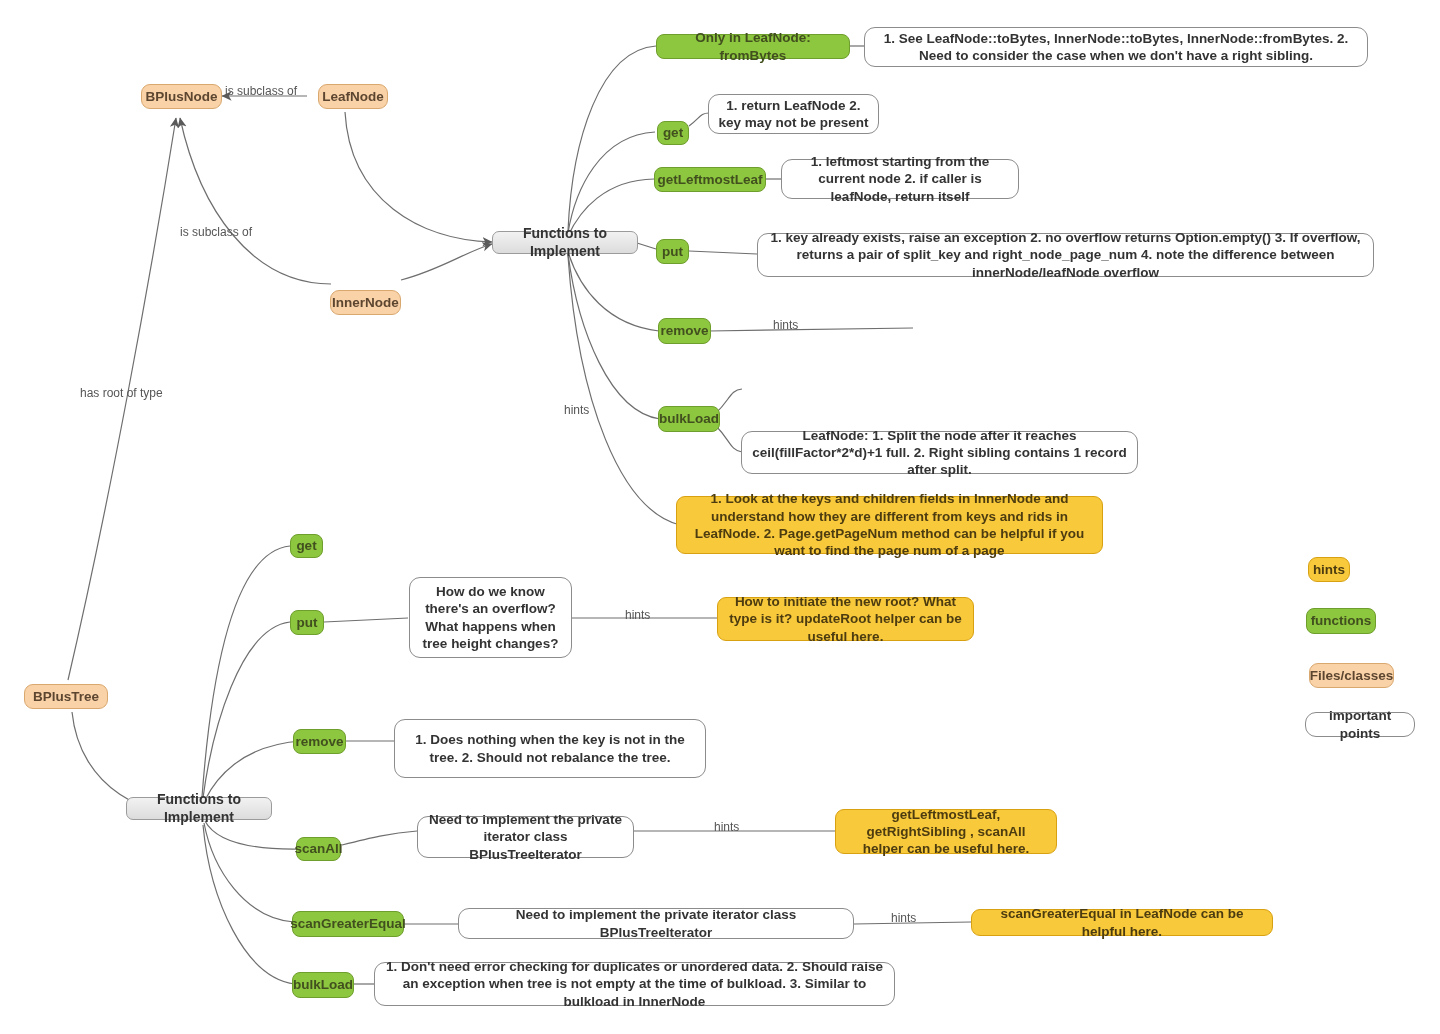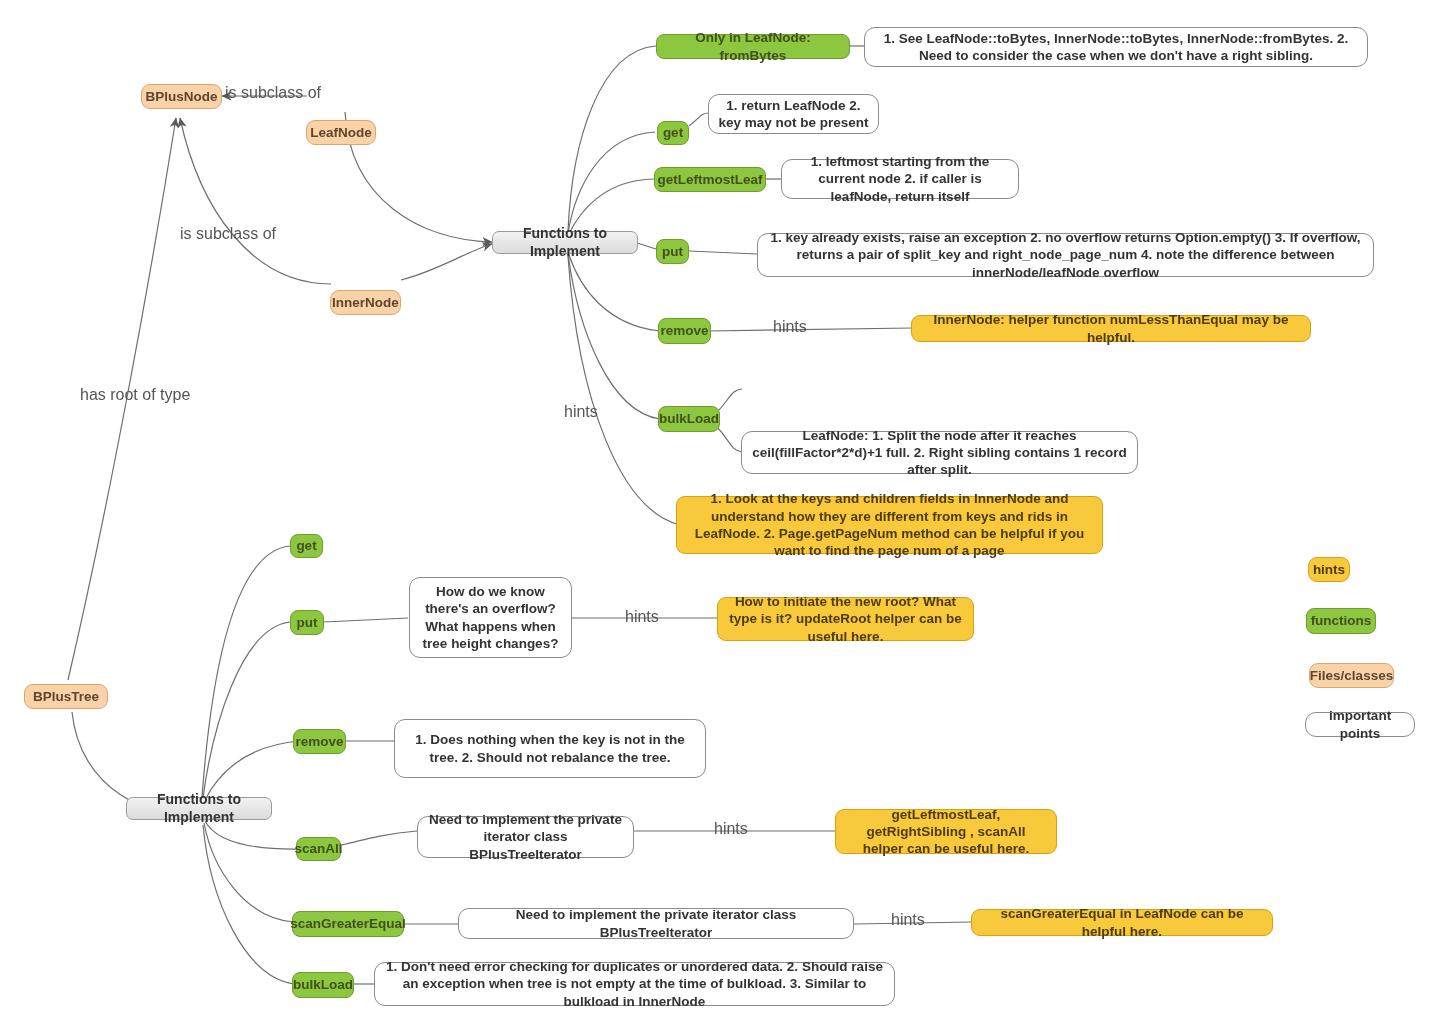--- a/index.html
+++ b/index.html
@@ -75,21 +75,21 @@
     background: #f8c93b;
     border: 1px solid #d8a112;
     border-radius: 9px;
     color: #4d3c10;
     font-size: 13.5px;
     padding: 4px 9px;
   }
   .edge-label {
     position: absolute;
     font-family: "Liberation Sans", sans-serif;
-    font-size: 16px;
+    font-size: 12px;
     color: #555555;
     font-weight: normal;
     white-space: nowrap;
     z-index: 4;
     background: transparent;
   }
   .legend-item {
     position: absolute;
   }
 </style>
@@ -155,40 +155,39 @@
   <div class="edge-label" style="left:225px; top:84px;">is subclass of</div>
   <div class="edge-label" style="left:180px; top:225px;">is subclass of</div>
   <div class="edge-label" style="left:80px; top:386px;">has root of type</div>
   <div class="edge-label" style="left:773px; top:318px;">hints</div>
   <div class="edge-label" style="left:564px; top:403px;">hints</div>
   <div class="edge-label" style="left:625px; top:608px;">hints</div>
   <div class="edge-label" style="left:714px; top:820px;">hints</div>
   <div class="edge-label" style="left:891px; top:911px;">hints</div>
 
   <div class="node n-file" style="left:141px; top:84px; width:81px; height:25px;">BPlusNode</div>
-  <div class="node n-file" style="left:306px; top:84px; width:70px; height:25px;margin-top:36px;">LeafNode</div>
+  <div class="node n-file" style="left:318px; top:84px; width:70px; height:25px;">LeafNode</div>
   <div class="node n-file" style="left:330px; top:272px; width:71px; height:25px;margin-top:18px;">InnerNode</div>
   <div class="node n-file" style="left:24px; top:684px; width:84px; height:25px;">BPlusTree</div>
 
   <div class="node n-topic" style="left:492px; top:231px; width:146px; height:23px;">Functions to Implement</div>
 
   <div class="node n-func" style="left:656px; top:34px; width:194px; height:25px;">Only in LeafNode: fromBytes</div>
   <div class="node n-note" style="left:864px; top:27px; width:504px; height:40px;">1. See LeafNode::toBytes, InnerNode::toBytes, InnerNode::fromBytes. 2. Need to consider the case when we don't have a right sibling.</div>
 
   <div class="node n-func" style="left:657px; top:121px; width:32px; height:24px;">get</div>
   <div class="node n-note" style="left:708px; top:94px; width:171px; height:40px;border-radius:11px;">1. return LeafNode 2. key may not be present</div>
 
   <div class="node n-func" style="left:654px; top:167px; width:112px; height:25px;">getLeftmostLeaf</div>
   <div class="node n-note" style="left:781px; top:159px; width:238px; height:40px;">1. leftmost starting from the current node 2. if caller is leafNode, return itself</div>
 
   <div class="node n-func" style="left:656px; top:239px; width:33px; height:25px;">put</div>
   <div class="node n-note" style="left:757px; top:233px; width:617px; height:44px;">1. key already exists, raise an exception 2. no overflow returns Option.empty() 3. If overflow, returns a pair of split_key and right_node_page_num 4. note the difference between innerNode/leafNode overflow</div>
 
   <div class="node n-func" style="left:658px; top:318px; width:53px; height:26px;">remove</div>
-  <div class="node n-hint" style="left:911px; top:315px; width:400px; height:27px;">InnerNode: helper function numLessThanEqual may be helpful.</div>
 
   <div class="node n-func" style="left:658px; top:406px; width:62px; height:26px;">bulkLoad</div>
   <div class="node n-note" style="left:741px; top:431px; width:397px; height:43px;">LeafNode: 1. Split the node after it reaches ceil(fillFactor*2*d)+1 full. 2. Right sibling contains 1 record after split.</div>
 
   <div class="node n-hint" style="left:676px; top:496px; width:427px; height:58px;">1. Look at the keys and children fields in InnerNode and understand how they are different from keys and rids in LeafNode. 2. Page.getPageNum method can be helpful if you want to find the page num of a page</div>
 
   <div class="node n-topic" style="left:126px; top:797px; width:146px; height:23px;">Functions to Implement</div>
 
   <div class="node n-func" style="left:290px; top:534px; width:33px; height:24px;">get</div>
 

